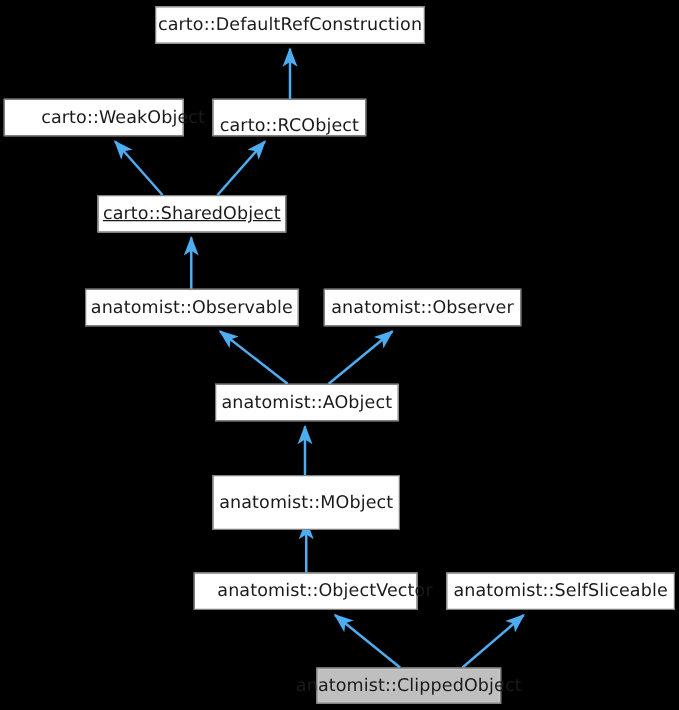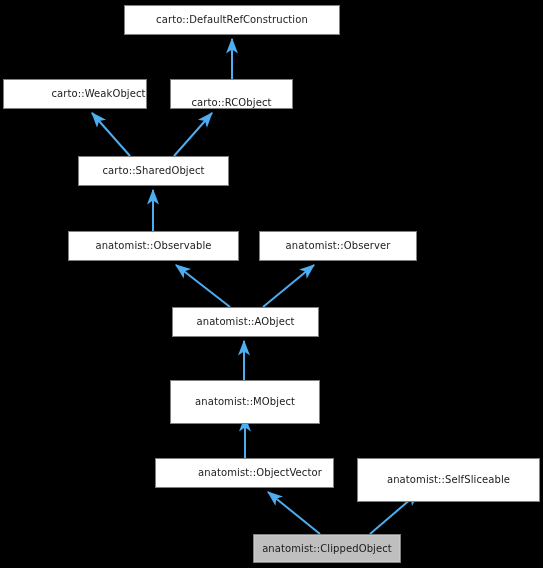--- a/index.html
+++ b/index.html
@@ -25,21 +25,21 @@
   }
   .uml-node {
     position: absolute;
     box-sizing: border-box;
     display: flex;
     align-items: center;
     justify-content: center;
     border: 1px solid #808080;
     background: #ffffff;
     color: #1a1a1a;
-    font-size: 10px;
+    font-size: 14px;
     line-height: 1;
     letter-spacing: 0.1px;
     white-space: nowrap;
     box-shadow: inset 0 0 0 1px #fdfdfd;
   }
   .uml-node.highlight {
     background: #bfbfbf;
     box-shadow: inset 0 0 0 1px #c9c9c9;
   }
   .uml-node .node-label {
@@ -75,39 +75,39 @@
   <div id="nodes-layer">
       <div class="uml-node" style="left: 124px; top: 5px; width: 216px; height: 30px;">
         <span class="node-label">carto::DefaultRefConstruction</span>
       </div>
       <div class="uml-node" style="left: 3px; top: 79px; width: 144px; height: 30px; padding-left: 47px;">
         <span class="node-label">carto::WeakObject</span>
       </div>
       <div class="uml-node" style="left: 170px; top: 79px; width: 123px; height: 30px; align-items: flex-end;">
         <span class="node-label">carto::RCObject</span>
       </div>
-      <div class="uml-node" style="left: 78px; top: 156px; width: 151px; height: 30px;">
+      <div class="uml-node" style="left: 78px; top: 156px; width: 151px; height: 30px; text-decoration: underline;">
         <span class="node-label">carto::SharedObject</span>
       </div>
       <div class="uml-node" style="left: 68px; top: 231px; width: 171px; height: 30px;">
         <span class="node-label">anatomist::Observable</span>
       </div>
       <div class="uml-node" style="left: 259px; top: 231px; width: 158px; height: 30px;">
         <span class="node-label">anatomist::Observer</span>
       </div>
       <div class="uml-node" style="left: 172px; top: 307px; width: 147px; height: 30px;">
         <span class="node-label">anatomist::AObject</span>
       </div>
       <div class="uml-node" style="left: 170px; top: 380px; width: 150px; height: 44px;">
         <span class="node-label">anatomist::MObject</span>
       </div>
       <div class="uml-node" style="left: 155px; top: 458px; width: 179px; height: 30px; padding-left: 31px;">
         <span class="node-label">anatomist::ObjectVector</span>
       </div>
-      <div class="uml-node" style="left: 357px; top: 458px; width: 183px; height: 44px;">
+      <div class="uml-node" style="left: 357px; top: 458px; width: 183px; height: 30px;">
         <span class="node-label">anatomist::SelfSliceable</span>
       </div>
       <div class="uml-node highlight" style="left: 253px; top: 534px; width: 148px; height: 29px;">
         <span class="node-label">anatomist::ClippedObject</span>
       </div>
     </div>
 
 </div>
 
 </body></html>

